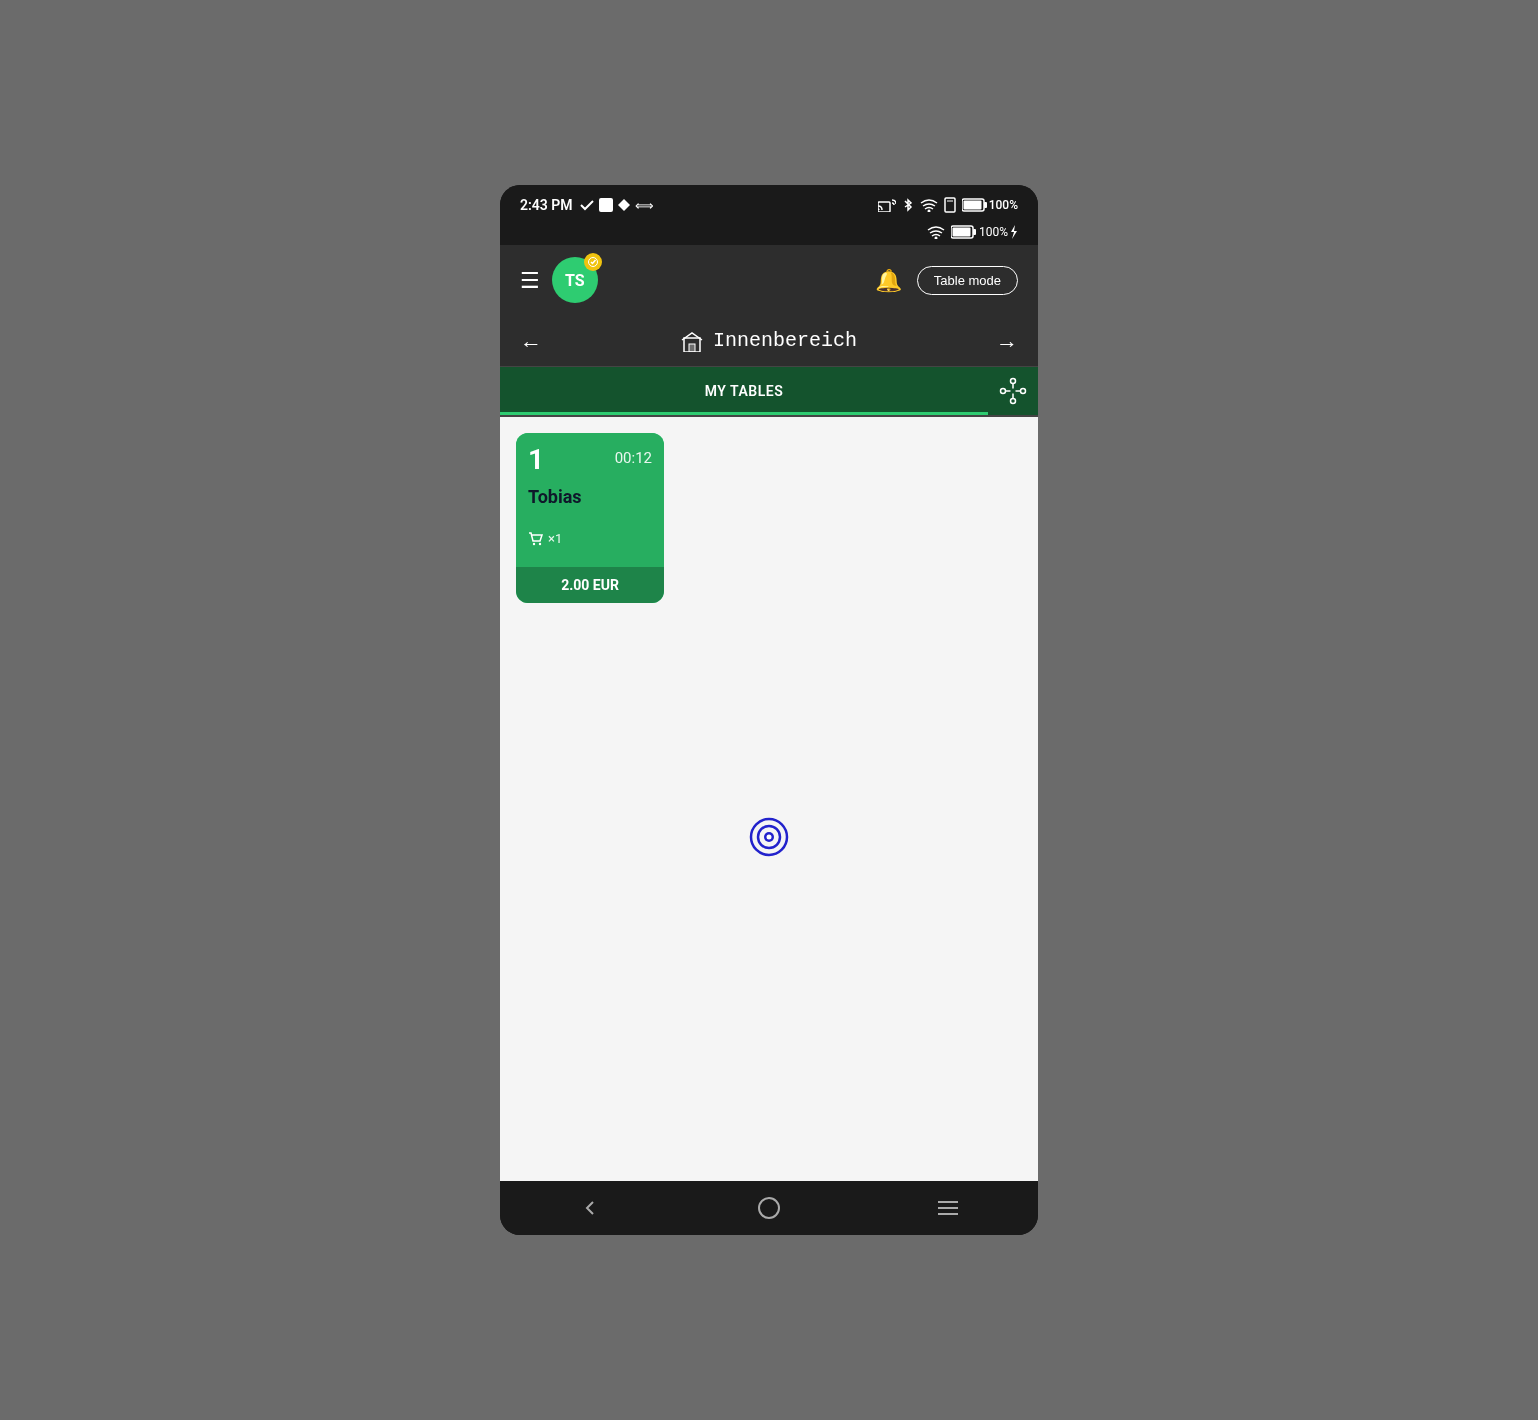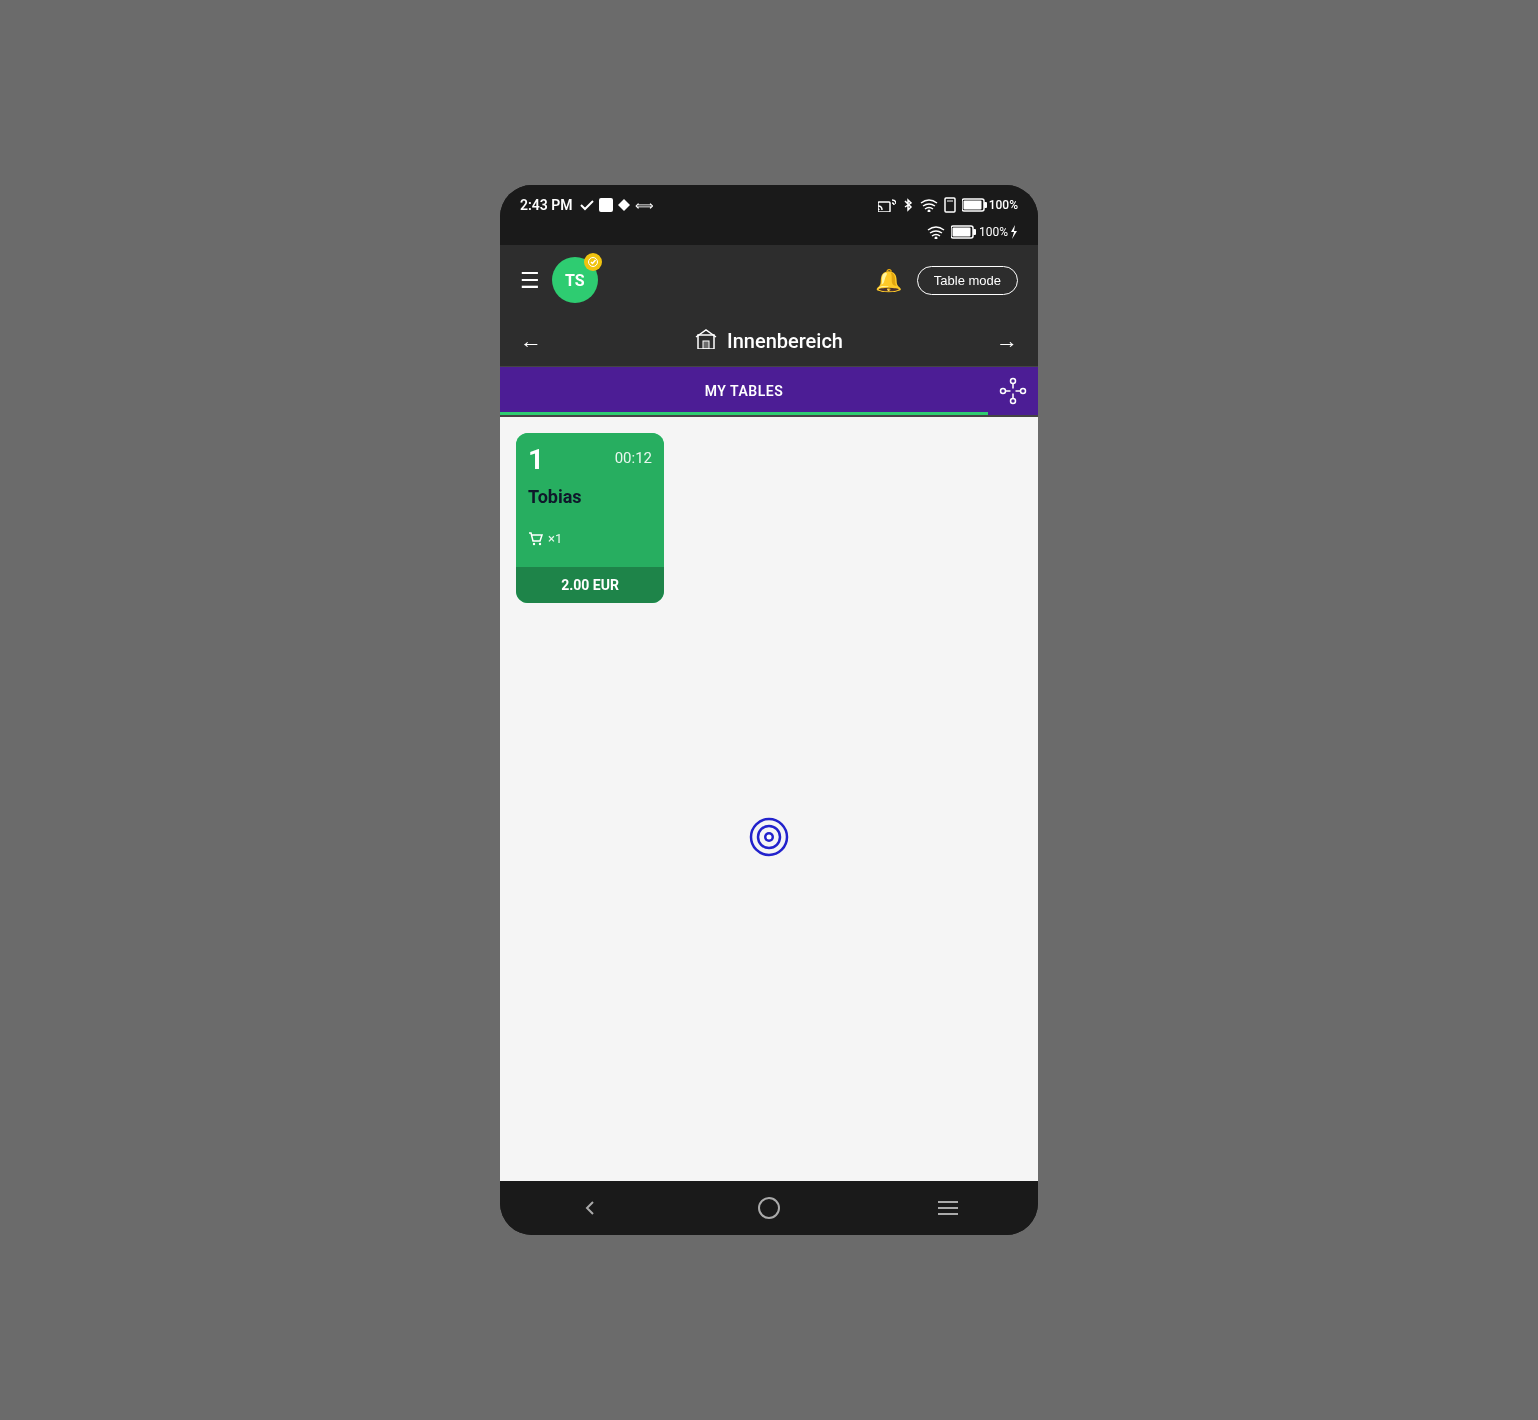--- a/index.html
+++ b/index.html
@@ -10,21 +10,21 @@
       justify-content: center;
       align-items: center;
       min-height: 100vh;
       font-family: -apple-system, BlinkMacSystemFont, 'Segoe UI', Roboto, sans-serif;
     }
 
     .phone-frame {
       width: 538px;
       height: 1050px;
       background: #1a1a1a;
-      border-radius: 32px;
+      border-radius: 20px;
       overflow: hidden;
       position: relative;
       display: flex;
       flex-direction: column;
     }
 
     
     .status-bar {
       background: #1a1a1a;
       color: white;
@@ -154,27 +154,28 @@
       color: white;
       font-size: 22px;
       cursor: pointer;
     }
 
     .nav-title {
       color: white;
       font-size: 20px;
       font-weight: 500;
       display: flex;
-      align-items: flex-start;
+      align-items: flex-end;
       gap: 10px;
+      font-family: Liberation Mono, monospace;
     }
 
     
     .tabs-bar {
-      background: #4c1d95;
+      background: #14532d;
       display: flex;
       align-items: center;
       height: 50px;
       border-bottom: 2px solid #444;
     }
 
     .tab {
       flex: 1;
       display: flex;
       align-items: center;

